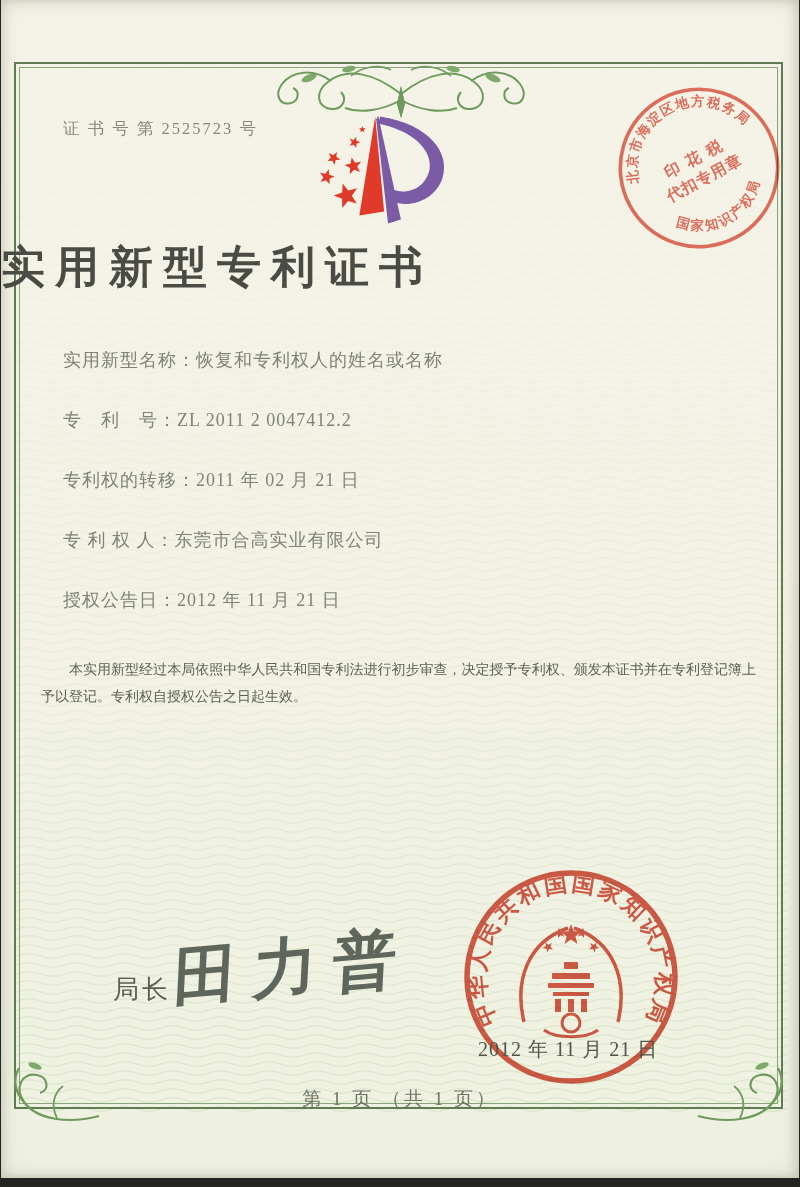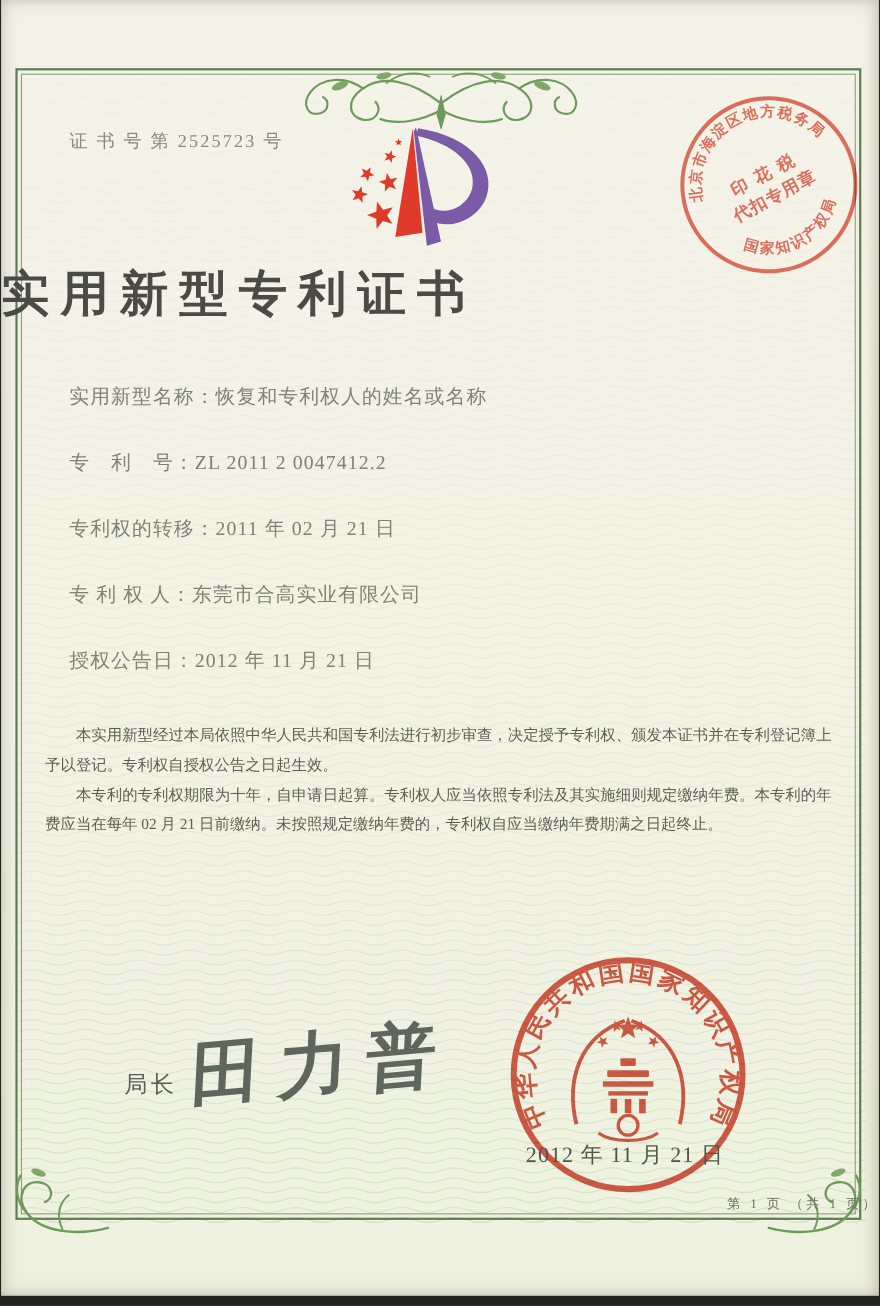--- a/index.html
+++ b/index.html
@@ -15,26 +15,26 @@
   .logo{position:absolute;left:298px;top:110px;width:188px;height:122px;}
   .tax-stamp{position:absolute;left:610px;top:80px;width:176px;height:176px;mix-blend-mode:multiply;opacity:.85;}
   .title{position:absolute;left:0;width:100%;top:238px;font-size:44px;letter-spacing:10px;
          color:#4a4b45;font-weight:600;}
   .fields{position:absolute;left:62px;top:348px;list-style:none;margin:0;padding:0;}
   .fields li{margin:0 0 35px 0;font-size:18px;letter-spacing:1px;color:#7f8276;height:25px;}
   .fields .val{color:#7f8276;}
   .body-text{position:absolute;left:40px;right:43px;top:656px;font-size:14px;line-height:27px;
          color:#5c5f53;text-align:justify;}
   .body-text p{margin:0;text-indent:2em;}
-  .sig-label{position:absolute;left:112px;top:972px;font-size:21px;letter-spacing:3px;color:#5a6054;}
+  .sig-label{position:absolute;left:112px;top:972px;font-size:26px;letter-spacing:3px;color:#5a6054;}
   .sig-name{position:absolute;left:172px;top:924px;font-size:64px;font-weight:bold;color:#4c544b;
          letter-spacing:16px;transform:rotate(-5deg) skewX(-8deg);opacity:.88;}
   .office-seal{position:absolute;left:455px;top:862px;width:230px;height:230px;mix-blend-mode:multiply;opacity:.92;}
   .issue-date{position:absolute;left:477px;top:1036px;font-size:20px;letter-spacing:1px;color:#50544b;z-index:6;}
-  .footer{position:absolute;left:0;width:100%;top:1086px;text-align:right;font-size:12px;
+  .footer{position:absolute;left:0;width:100%;top:1086px;text-align:center;font-size:19px;
          letter-spacing:3px;color:#6e7363;}
   .ornament-top{position:absolute;left:250px;top:56px;width:300px;height:70px;}
   .corner-fl{position:absolute;width:95px;height:72px;}
   .corner-fl.bl{left:6px;top:1056px;}
   .corner-fl.br{right:9px;top:1056px;transform:scaleX(-1);}
   svg text{font-family:"Liberation Serif","DejaVu Serif",serif;}
 </style>
 </head>
 <body>
 
@@ -231,21 +231,20 @@
     <ul class="fields">
       <li><span class="lbl">实用新型名称：</span><span class="val">恢复和专利权人的姓名或名称</span></li>
       <li><span class="lbl">专　利　号：</span><span class="val">ZL 2011 2 0047412.2</span></li>
       <li><span class="lbl">专利权的转移：</span><span class="val">2011 年 02 月 21 日</span></li>
       <li><span class="lbl">专 利 权 人：</span><span class="val">东莞市合高实业有限公司</span></li>
       <li><span class="lbl">授权公告日：</span><span class="val">2012 年 11 月 21 日</span></li>
     </ul>
 
     <div class="body-text">
       <p>本实用新型经过本局依照中华人民共和国专利法进行初步审查，决定授予专利权、颁发本证书并在专利登记簿上予以登记。专利权自授权公告之日起生效。</p>
-      <p>本专利的专利权期限为十年，自申请日起算。专利权人应当依照专利法及其实施细则规定缴纳年费。本专利的年费应当在每年 02 月 21 日前缴纳。未按照规定缴纳年费的，专利权自应当缴纳年费期满之日起终止。</p>
     </div>
 
     <div class="sig-label">局长</div>
     <div class="sig-name">田力普</div>
 
     <svg class="office-seal" viewBox="0 0 230 230">
       <circle cx="115" cy="115" r="104" fill="none" stroke="#d5503e" stroke-width="5.5"></circle>
       <path id="sealArc" d="M44.6,164.4 A86,86 0 1 1 185.4,164.4" fill="none"></path>
       <text font-size="23" font-weight="bold" fill="#d5503e" letter-spacing="3">
         <textPath href="#sealArc" startOffset="50%" text-anchor="middle">中华人民共和国国家知识产权局</textPath>

